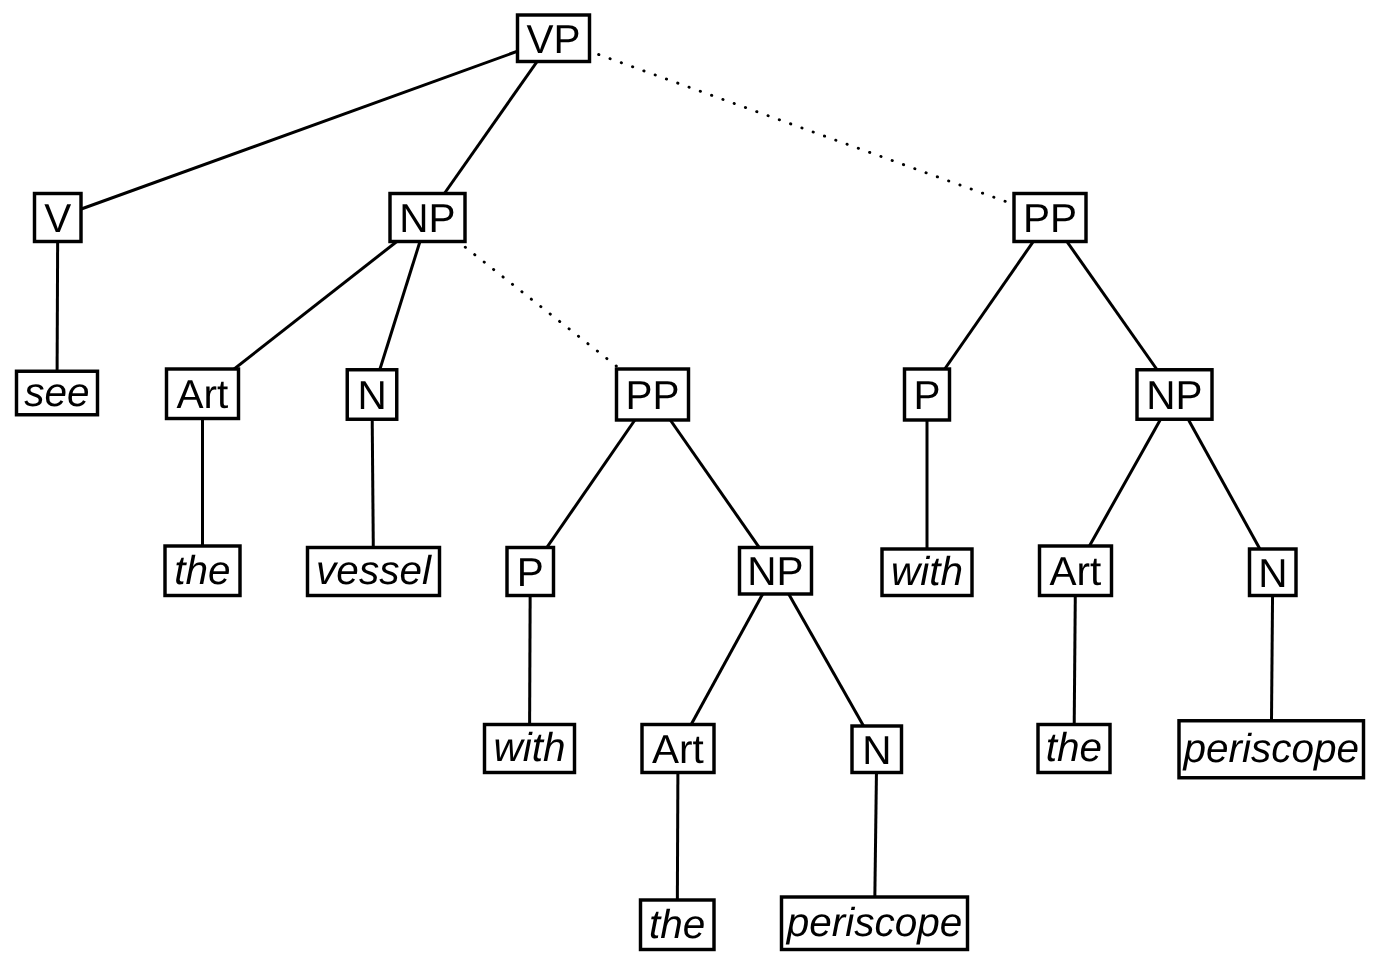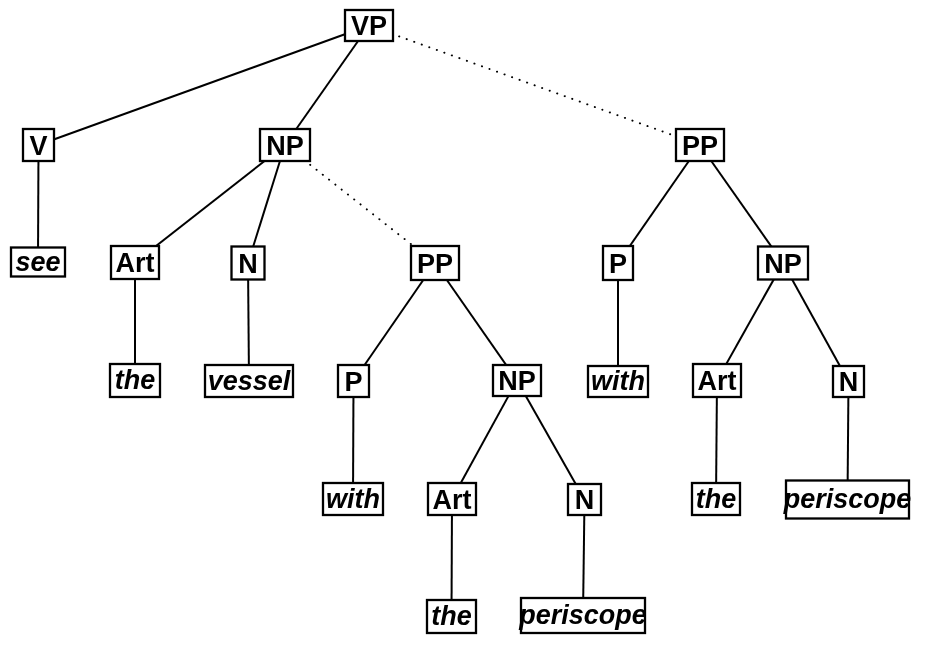--- a/index.html
+++ b/index.html
@@ -6,21 +6,20 @@
     margin: 0;
     padding: 0;
     background: #ffffff;
   }
   #stage {
     position: relative;
     width: 927px;
     height: 646px;
     background: #ffffff;
     overflow: hidden;
-    font-weight: bold;
   }
   svg text {
     font-family: "Liberation Sans", sans-serif;
     font-size: 27px;
     fill: #000000;
   }
   svg text.leaf {
     font-style: italic;
   }
 </style>

